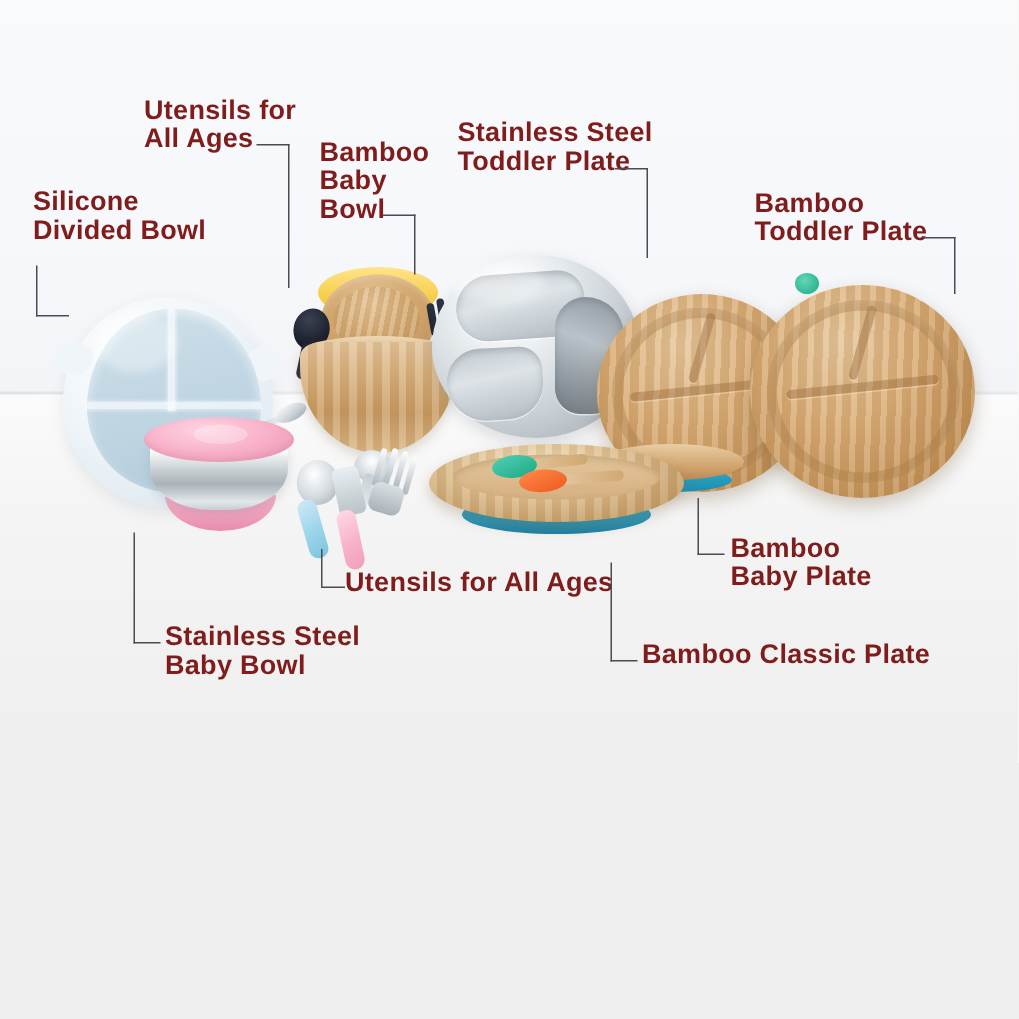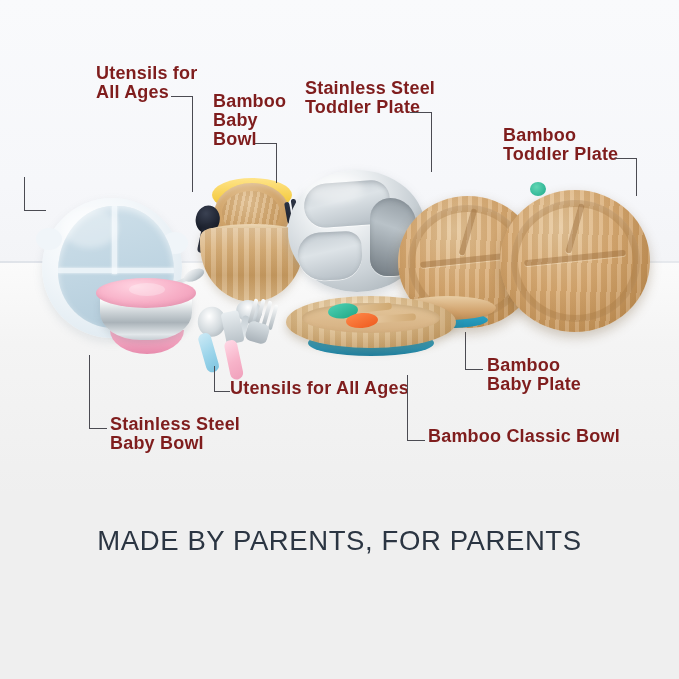--- a/index.html
+++ b/index.html
@@ -502,20 +502,22 @@
       </div>
       <div class="sp-orange">
         <div class="hdl"></div>
         <div class="head"></div>
       </div>
     </div>
   </div>
 
   <div class="lower-band"></div>
 
+  <div class="label" style="left:22px; top:125px;">Silicone
+Divided Bowl</div>
   <div class="leader" style="left:24px; top:177px; width:24px; height:36px;">
     <i class="v" style="left:0; top:0; height:34px;"></i>
     <i class="h" style="left:0; top:33px; width:22px;"></i>
   </div>
 
   <div class="label" style="left:96px; top:64px;">Utensils for
 All Ages</div>
   <div class="leader" style="left:171px; top:96px; width:26px; height:98px;">
     <i class="h" style="left:0; top:0; width:22px;"></i>
     <i class="v" style="left:21px; top:0; height:96px;"></i>
@@ -556,21 +558,20 @@
     <i class="v" style="left:0; top:0; height:74px;"></i>
     <i class="h" style="left:0; top:73px; width:18px;"></i>
   </div>
 
   <div class="label" style="left:230px; top:379px;">Utensils for All Ages</div>
   <div class="leader" style="left:214px; top:366px; width:20px; height:28px;">
     <i class="v" style="left:0; top:0; height:26px;"></i>
     <i class="h" style="left:0; top:25px; width:16px;"></i>
   </div>
 
-  <div class="label" style="left:428px; top:427px;">Bamboo Classic Bowl</div>
+  <div class="label" style="left:428px; top:427px;">Bamboo Classic Plate</div>
   <div class="leader" style="left:407px; top:375px; width:22px; height:68px;">
     <i class="v" style="left:0; top:0; height:66px;"></i>
     <i class="h" style="left:0; top:65px; width:18px;"></i>
   </div>
 
-  <div class="headline">MADE BY PARENTS, FOR PARENTS</div>
 
 </div>
 
 </body></html>

